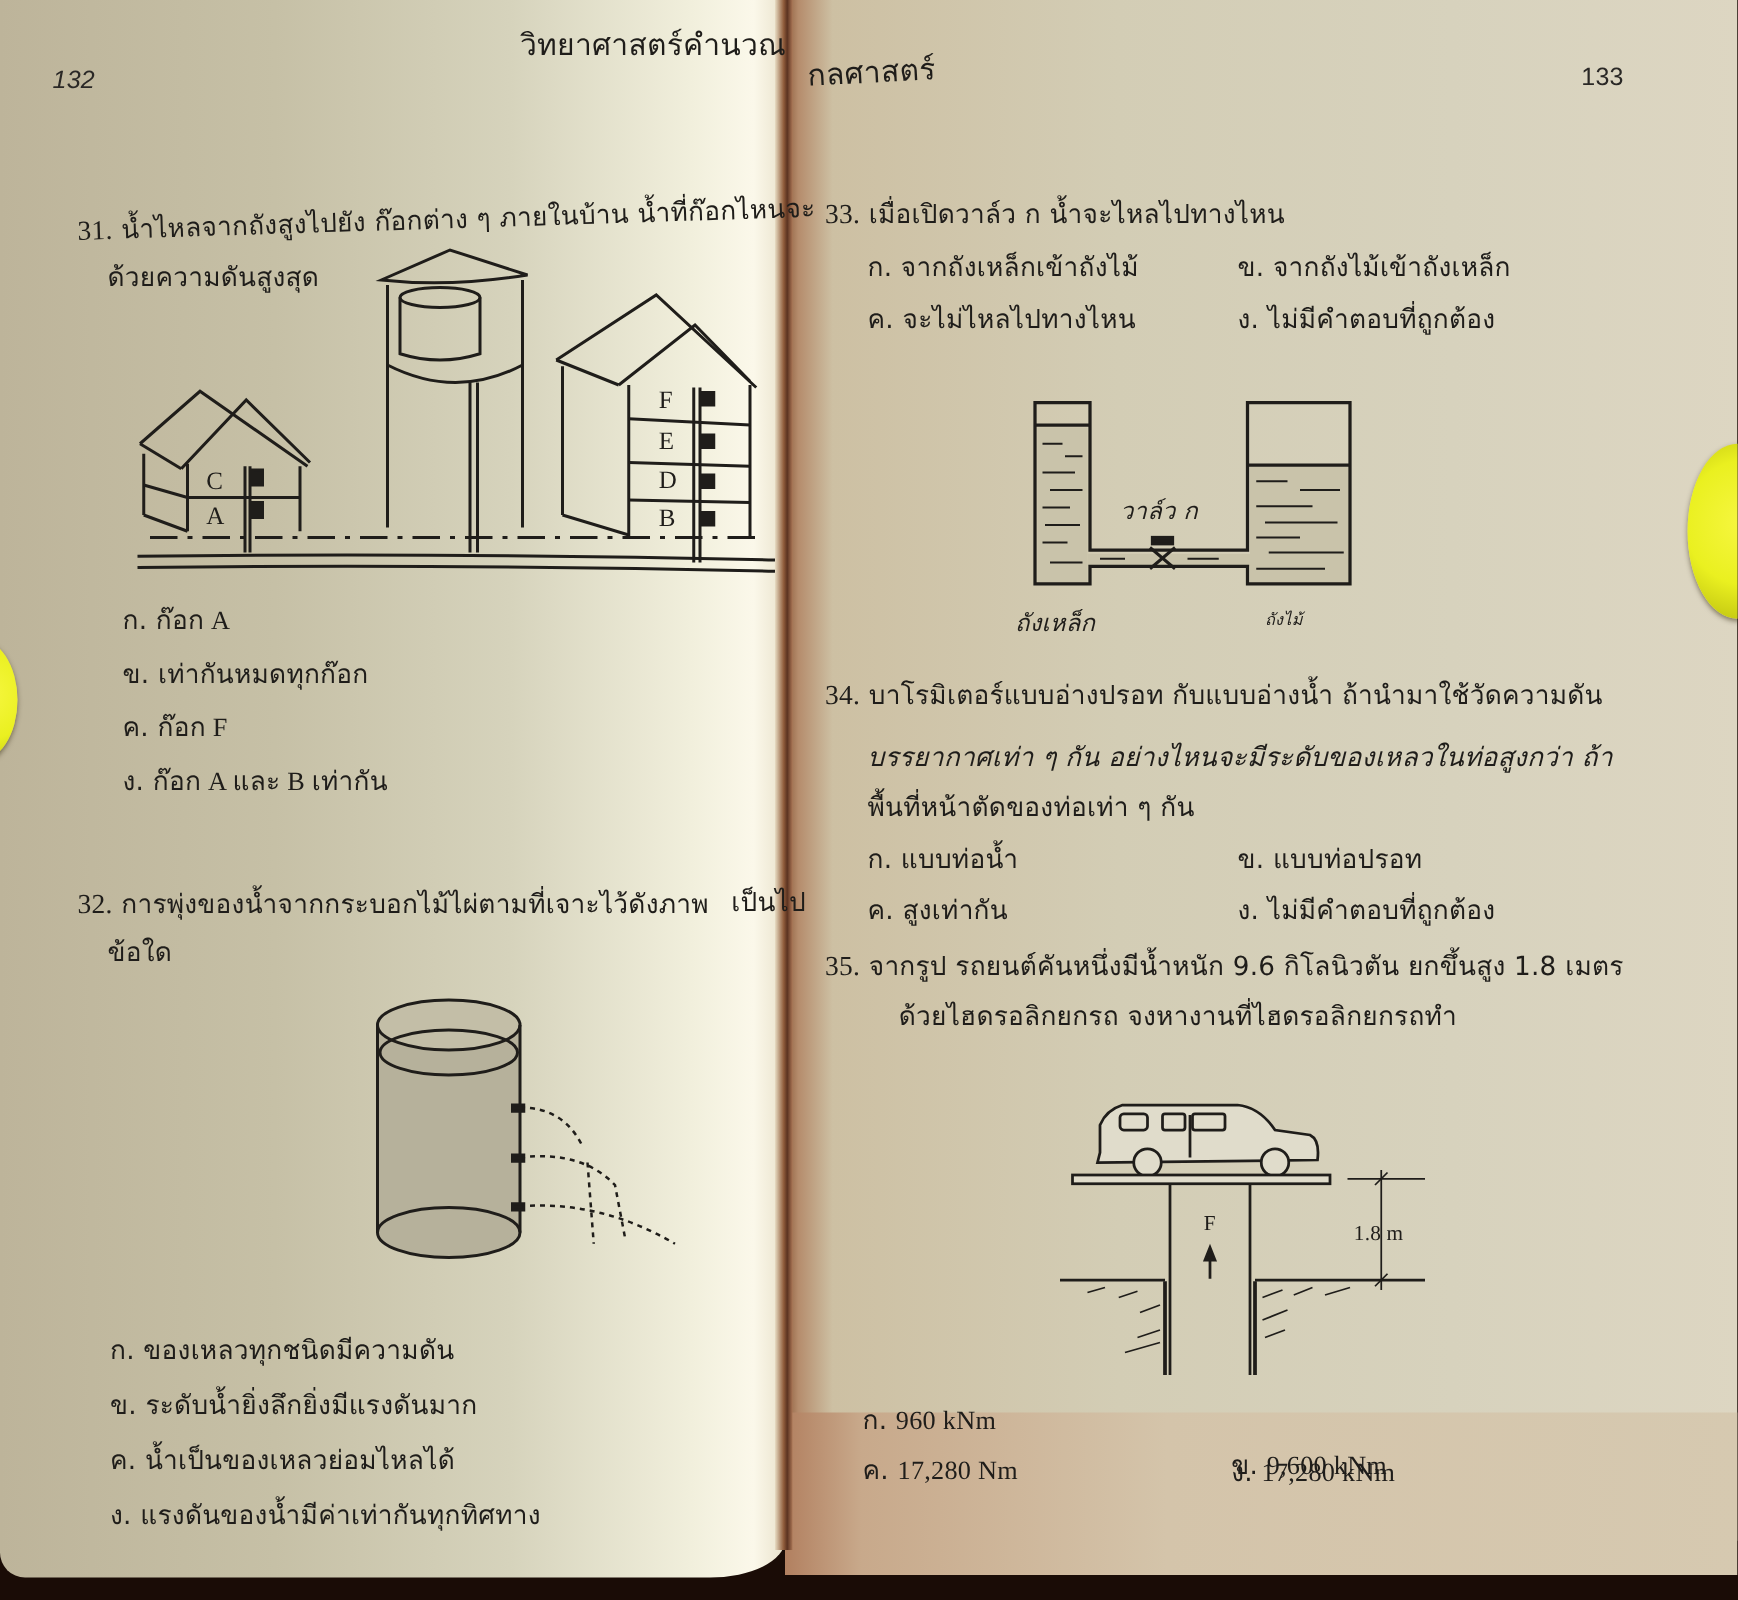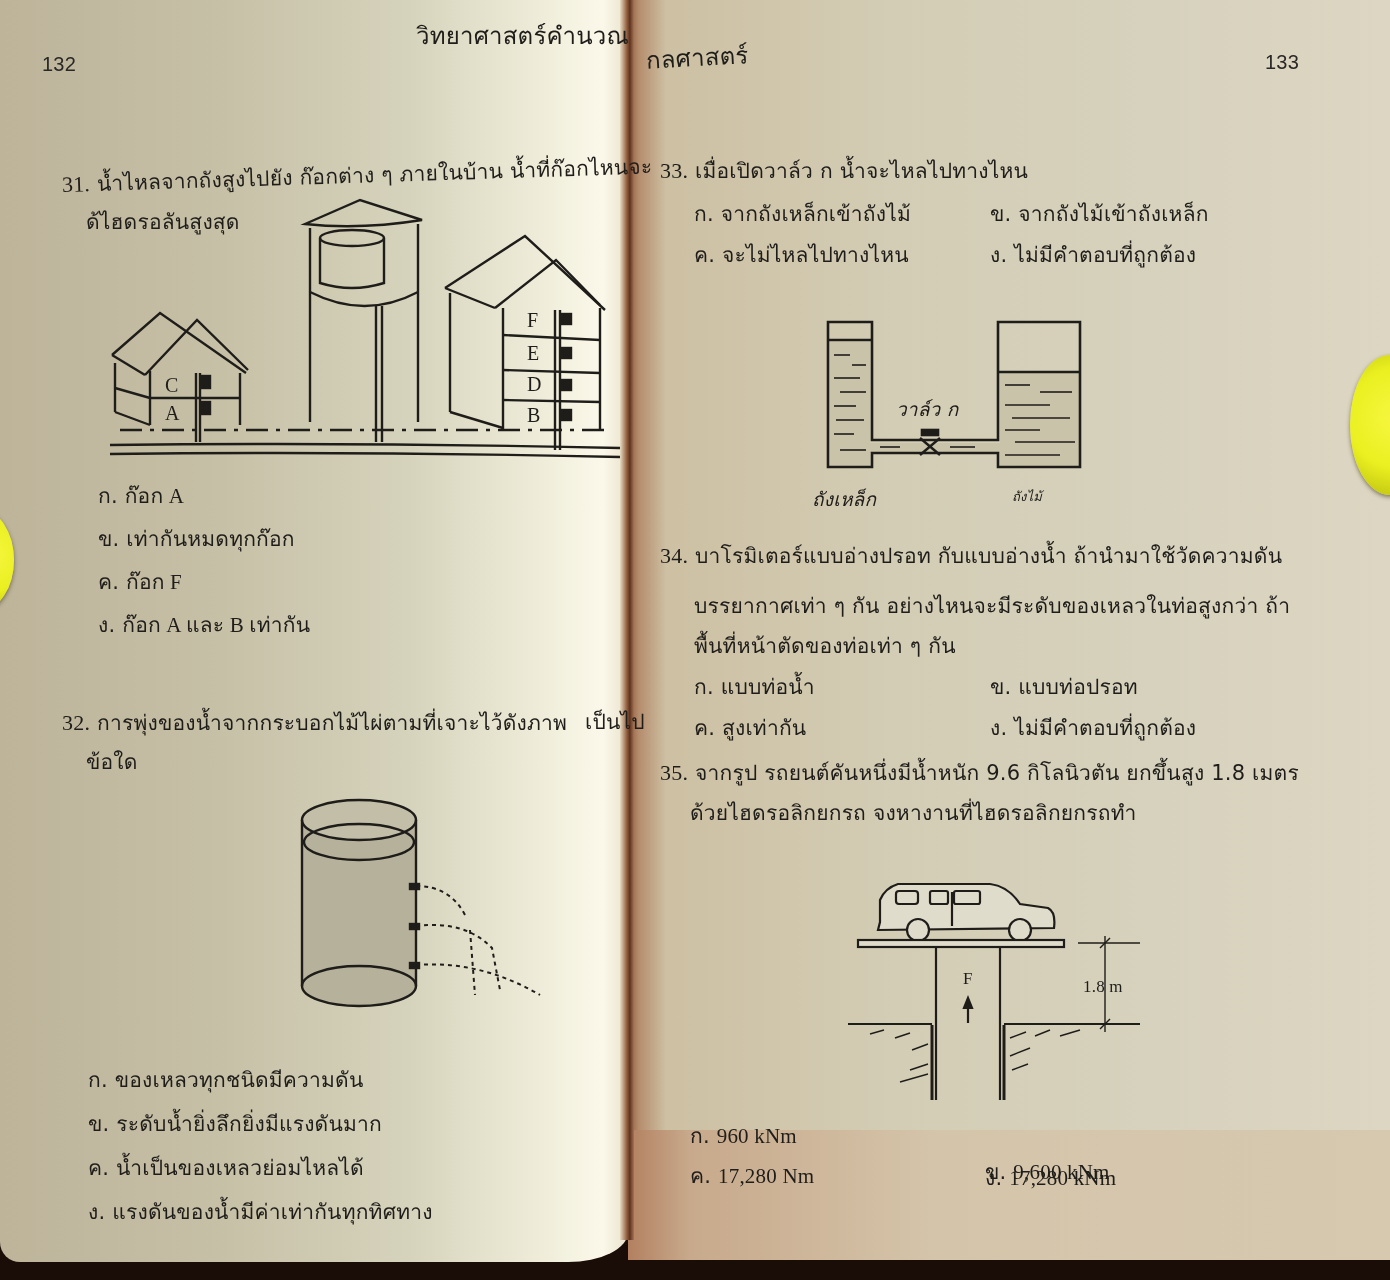--- a/index.html
+++ b/index.html
@@ -28,31 +28,31 @@
 <body>
 
 <div class="page page-left"></div>
 <div class="page page-right"></div>
 <div class="page-right-bottom"></div>
 <div class="gutter"></div>
 
 <div class="clip" style="left:-52px;top:510px;width:66px;height:100px;"></div>
 <div class="clip" style="left:1350px;top:355px;width:80px;height:140px;"></div>
 
-<div class="txt pg" style="left:42px;top:54px;">132</div>
+<div class="txt pg" style="left:42px;top:54px;font-style:italic;">132</div>
 <div class="txt hdr" style="left:416px;top:24px;">วิทยาศาสตร์คำนวณ</div>
 <div class="txt hdr" style="left:646px;top:46px;transform:rotate(-3deg);">กลศาสตร์</div>
 <div class="txt pg" style="left:1265px;top:52px;">133</div>
 
 <div>
   <div class="txt" style="left:62px;top:174px;transform:rotate(-1.8deg);transform-origin:left;">
     <span class="num">31.</span>
     <span>น้ำไหลจากถังสูงไปยัง ก๊อกต่าง ๆ ภายในบ้าน น้ำที่ก๊อกไหนจะ</span>
   </div>
-  <div class="txt" style="left:86px;top:212px;">ด้ไฮดรอลันสูงสุด</div>
+  <div class="txt" style="left:86px;top:212px;">ด้วยความดันสูงสุด</div>
 
   <svg style="left:100px;top:180px;" width="520" height="290" viewBox="0 0 520 290" fill="none" stroke="#1f1d1a" stroke-width="2.4">
 
     <path d="M205 44 L260 20 L322 40 Q260 50 205 44 Z"></path>
     <line x1="210" y1="48" x2="210" y2="242"></line>
     <line x1="318" y1="44" x2="318" y2="242"></line>
     <path d="M210 112 Q265 140 318 112"></path>
     <ellipse cx="252" cy="58" rx="32" ry="8"></ellipse>
     <path d="M220 58 L220 103 Q252 113 284 103 L284 58"></path>
     <line x1="276" y1="126" x2="276" y2="262"></line>
@@ -185,34 +185,34 @@
   <div class="txt it" style="left:896px;top:400px;font-size:19px;">วาล์ว ก</div>
   <div class="txt it" style="left:812px;top:490px;font-size:19px;">ถังเหล็ก</div>
   <div class="txt it" style="left:1012px;top:490px;font-size:13px;">ถังไม้</div>
 </div>
 
 <div>
   <div class="txt" style="left:660px;top:545px;">
     <span class="num">34.</span>
     <span>บาโรมิเตอร์แบบอ่างปรอท กับแบบอ่างน้ำ ถ้านำมาใช้วัดความดัน</span>
   </div>
-  <div class="txt" style="left:694px;top:596px;">บรรยากาศเท่า ๆ กัน อย่างไหนจะมีระดับของเหลวในท่อสูงกว่า ถ้า</div>
+  <div class="txt" style="left:694px;top:596px;font-style:italic;">บรรยากาศเท่า ๆ กัน อย่างไหนจะมีระดับของเหลวในท่อสูงกว่า ถ้า</div>
   <div class="txt" style="left:694px;top:636px;">พื้นที่หน้าตัดของท่อเท่า ๆ กัน</div>
   <div class="txt" style="left:694px;top:677px;"><span>ก.</span> <span>แบบท่อน้ำ</span></div>
   <div class="txt" style="left:990px;top:677px;"><span>ข.</span> <span>แบบท่อปรอท</span></div>
   <div class="txt" style="left:694px;top:718px;"><span>ค.</span> <span>สูงเท่ากัน</span></div>
   <div class="txt" style="left:990px;top:718px;"><span>ง.</span> <span>ไม่มีคำตอบที่ถูกต้อง</span></div>
 </div>
 
 <div>
   <div class="txt" style="left:660px;top:762px;">
     <span class="num">35.</span>
     <span>จากรูป รถยนต์คันหนึ่งมีน้ำหนัก 9.6 กิโลนิวตัน ยกขึ้นสูง 1.8 เมตร</span>
   </div>
-  <div class="txt" style="left:690px;top:803px;">ด้วยไฮดรอลิกยกรถ จงหางานที่ไฮดรอลิกยกรถทำ</div>
+  <div class="txt" style="left:719px;top:803px;">ด้วยไฮดรอลิกยกรถ จงหางานที่ไฮดรอลิกยกรถทำ</div>
 
   <svg style="left:840px;top:860px;" width="300" height="240" viewBox="0 0 300 240" fill="none" stroke="#1f1d1a" stroke-width="2.2">
 
     <path d="M40 62 L40 40 Q45 28 58 24 L150 24 Q168 26 180 44 L208 48 Q216 52 214 68 L38 70 Z" fill="#e0dccb"></path>
     <rect x="56" y="31" width="22" height="13" rx="3"></rect>
     <rect x="90" y="31" width="18" height="13" rx="2"></rect>
     <rect x="114" y="31" width="26" height="13" rx="2"></rect>
     <line x1="112" y1="32" x2="112" y2="66"></line>
     <circle cx="78" cy="70" r="11" fill="#e0dccb"></circle>
     <circle cx="180" cy="70" r="11" fill="#e0dccb"></circle>

